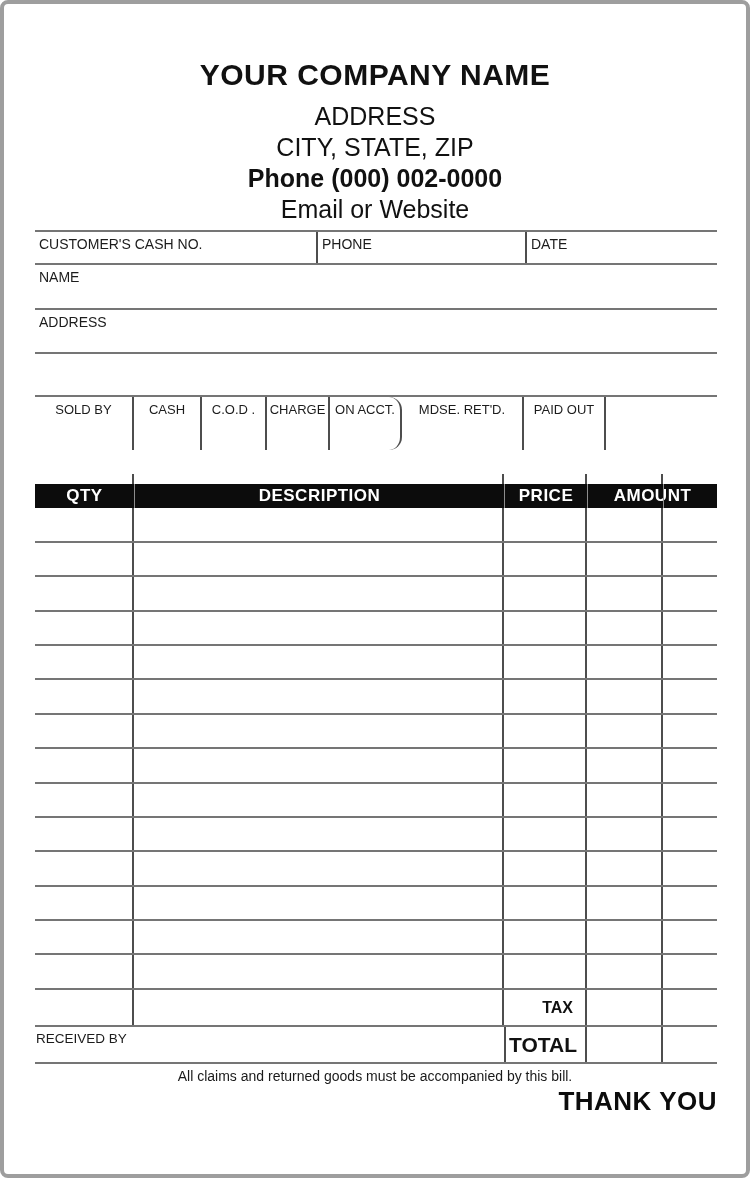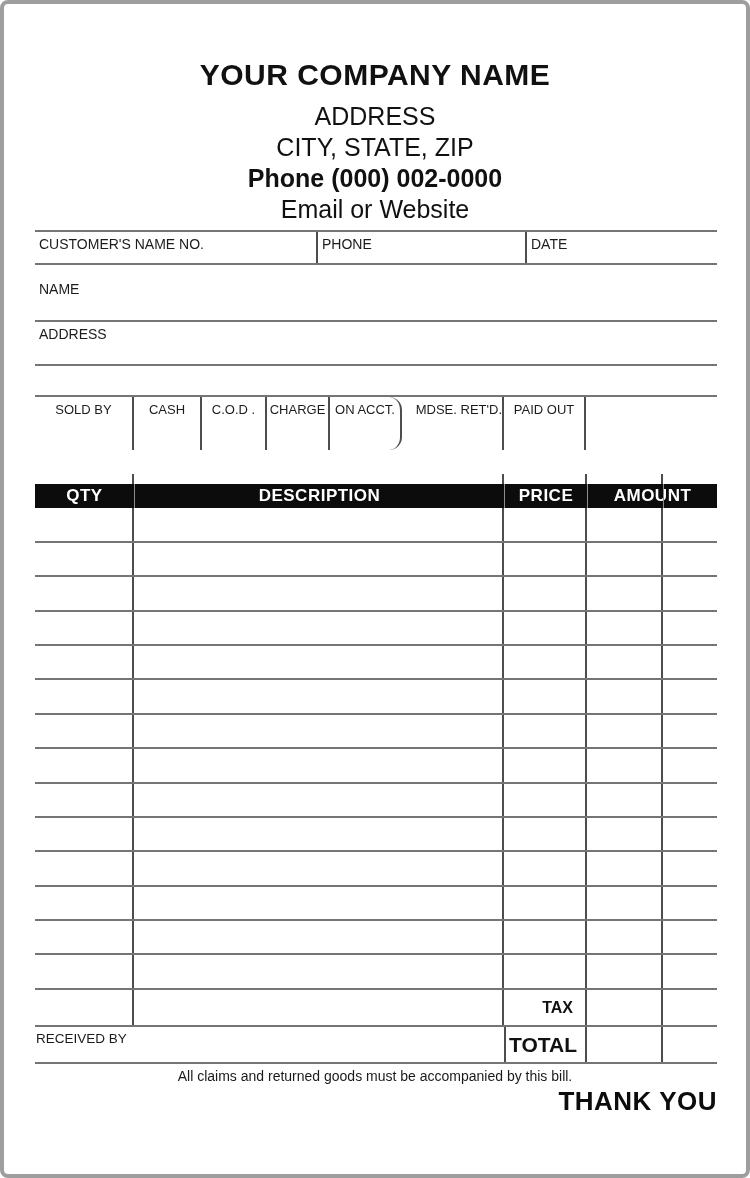--- a/index.html
+++ b/index.html
@@ -24,21 +24,21 @@
   .company-line { font-size: 25px; line-height: 31px; }
   .company-line.bold { font-weight: bold; }
 
   
   .info-table {
     position: absolute; left: 35px; top: 230px; width: 682px;
     border-top: 2px solid #757575;
   }
   .info-row { display: flex; border-bottom: 2px solid #757575; }
   .info-row.r1 { height: 33px; }
-  .info-row.r2 { height: 45px; margin-top: 12px; }
+  .info-row.r2 { height: 45px; }
   .info-row.r3 { height: 44px; }
   .info-cell { padding: 4px 0 0 4px; font-size: 14px; color: #1c1c1c; }
   .info-cell.w1 { width: 283px; border-right: 2px solid #4d4d4d; }
   .info-cell.w2 { width: 209px; border-right: 2px solid #4d4d4d; }
   .info-cell.w3 { width: 190px; }
   .info-cell.full { width: 682px; }
 
   
   .payment-row {
     position: absolute; left: 35px; top: 395px; width: 682px; height: 55px;
@@ -120,21 +120,21 @@
     <div class="company-name">YOUR COMPANY NAME</div>
     <div class="company-line">ADDRESS</div>
     <div class="company-line">CITY, STATE, ZIP</div>
     <div class="company-line bold">Phone (000) 002-0000</div>
     <div class="company-line">Email or Website</div>
   </div>
 
   <div class="info-table">
     <div class="info-row r1">
       <div class="info-cell w1">
-        <span>CUSTOMER'S NAME NO.</span>
+        <span>CUSTOMER'S CASH NO.</span>
       </div>
       <div class="info-cell w2">
         <span>PHONE</span>
       </div>
       <div class="info-cell w3">
         <span>DATE</span>
       </div>
     </div>
     <div class="info-row r2">
       <div class="info-cell full">
@@ -147,21 +147,21 @@
       </div>
     </div>
   </div>
 
   <div class="payment-row" id="payment-row">
       <div class="pay-cell" style="width: 99px;"><span>SOLD BY</span></div>
       <div class="pay-cell" style="width: 68px;"><span>CASH</span></div>
       <div class="pay-cell" style="width: 65px;"><span>C.O.D .</span></div>
       <div class="pay-cell" style="width: 63px;"><span>CHARGE</span></div>
       <div class="pay-cell" style="width: 72px; border-radius: 13px;"><span>ON ACCT.</span></div>
-      <div class="pay-cell" style="width: 102px; text-align: right;"><span>MDSE. RET'D.</span></div>
+      <div class="pay-cell" style="width: 122px;"><span>MDSE. RET'D.</span></div>
       <div class="pay-cell" style="width: 82px;"><span>PAID OUT</span></div>
       <div class="pay-filler"></div>
     </div>
 
   <div class="items-header">
     <div class="hcell hc1">QTY</div>
     <div class="hcell hc2">DESCRIPTION</div>
     <div class="hcell hc3">PRICE</div>
     <div class="hcell hc4">AMOUNT</div>
     <div class="cents-tick"></div>

